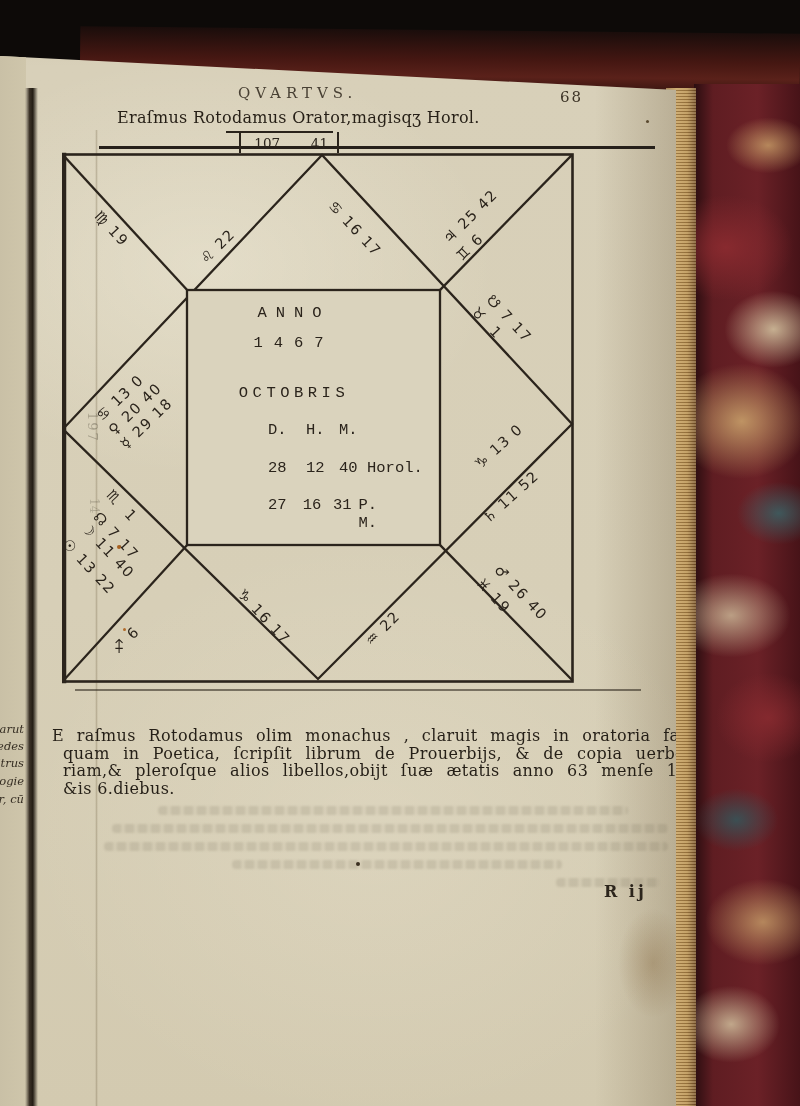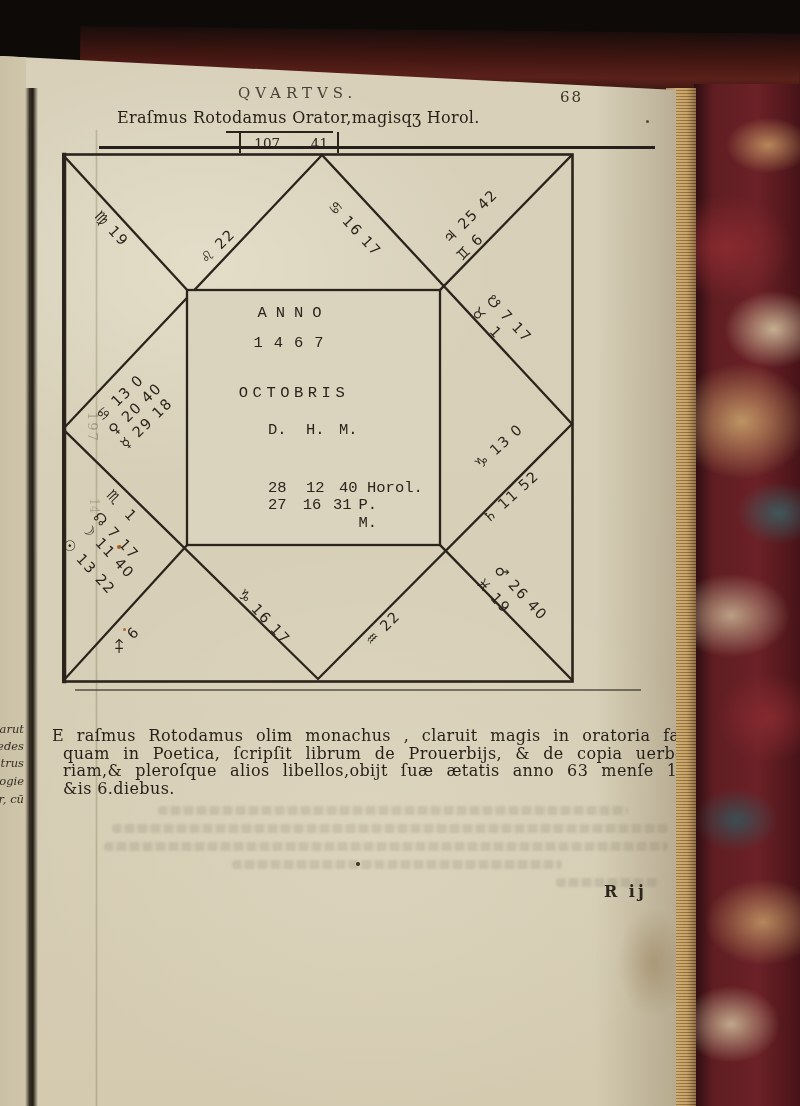--- a/index.html
+++ b/index.html
@@ -87,21 +87,21 @@
   }
   .cs-text{position:absolute;left:187px;top:290px;width:214px;height:255px;color:#2a231b;font-family:Liberation Mono, monospace;}
   .cs-row{position:absolute;width:100%;text-align:center;font-size:15.5px;}
   .cs-anno{top:14px;letter-spacing:9px;}
   .cs-year{top:44px;letter-spacing:11px;}
   .cs-month{top:94px;letter-spacing:4.5px;}
   .cs-grid{position:absolute;left:81px;display:flex;font-size:15.5px;text-align:left;}
   .cs-grid span{display:inline-block;}
   .cs-c1{width:38px;} .cs-c2{width:33px;} .cs-c3{width:28px;}
   .g-dhm{top:131px;}
-  .g-r1{top:169px;margin-top:20px;}
+  .g-r1{top:169px;}
   .g-r2{top:206px;}
   
   .paragraph{
     position:absolute;left:52px;top:727px;width:692px;
     font-size:16px;line-height:17.6px;color:#251f17;letter-spacing:.4px;
   }
   .para-line{text-align:justify;text-align-last:justify;padding-left:11px;}
   .para-line.first{padding-left:0;}
   .para-line.last{text-align-last:left;}
   

